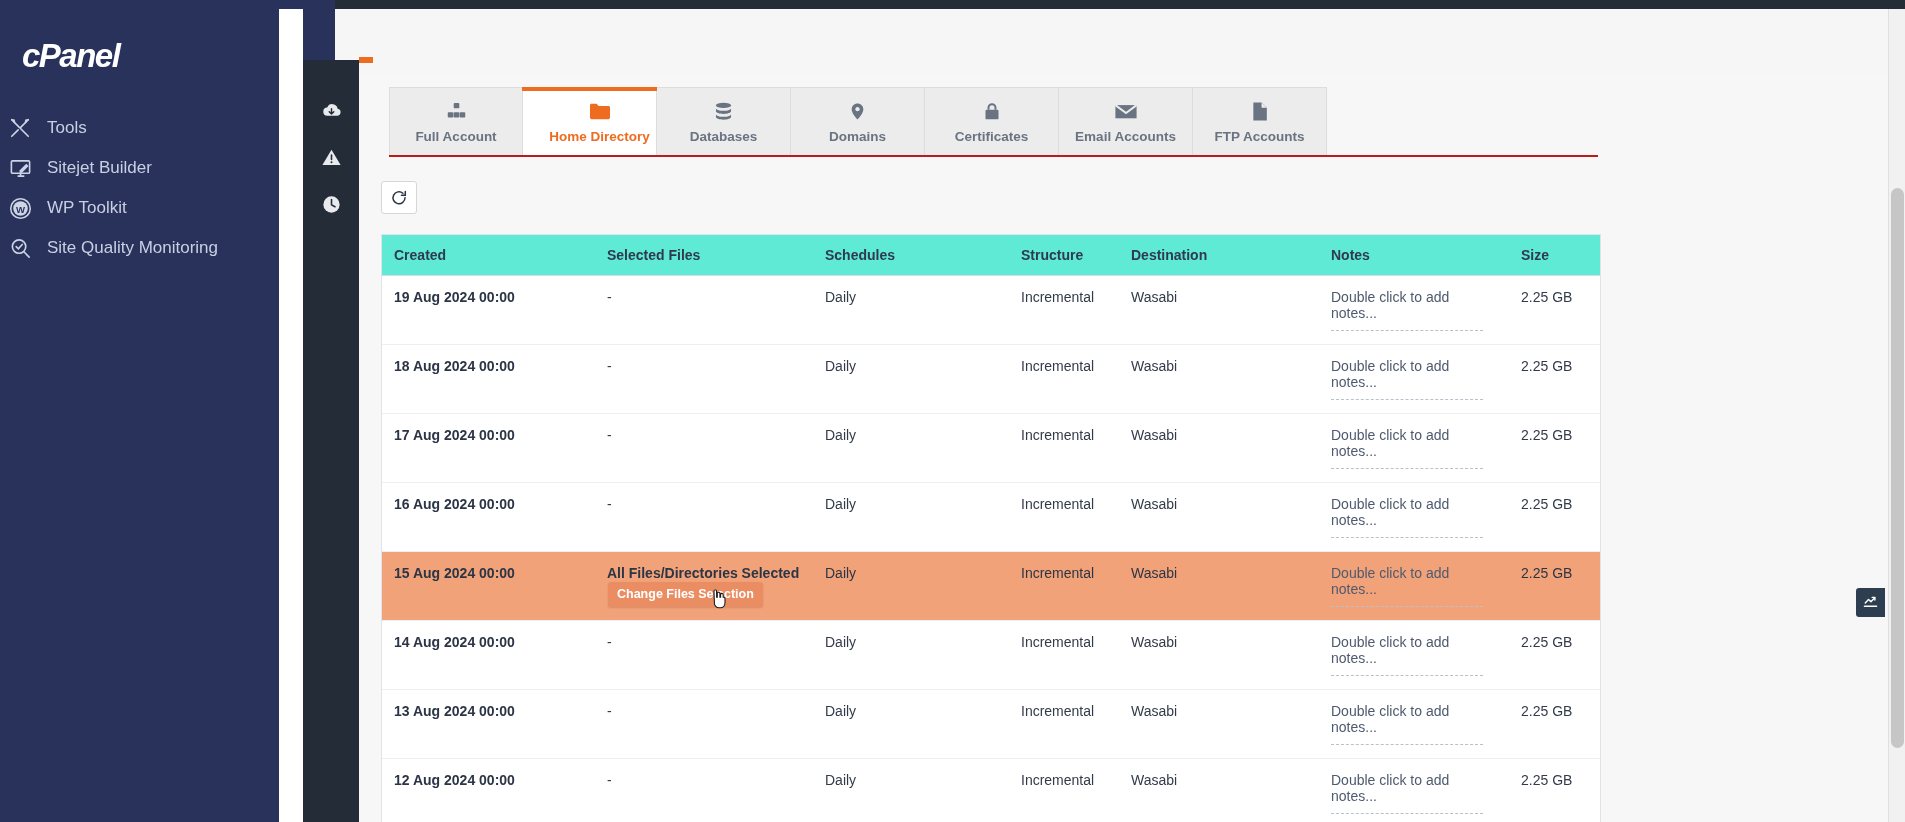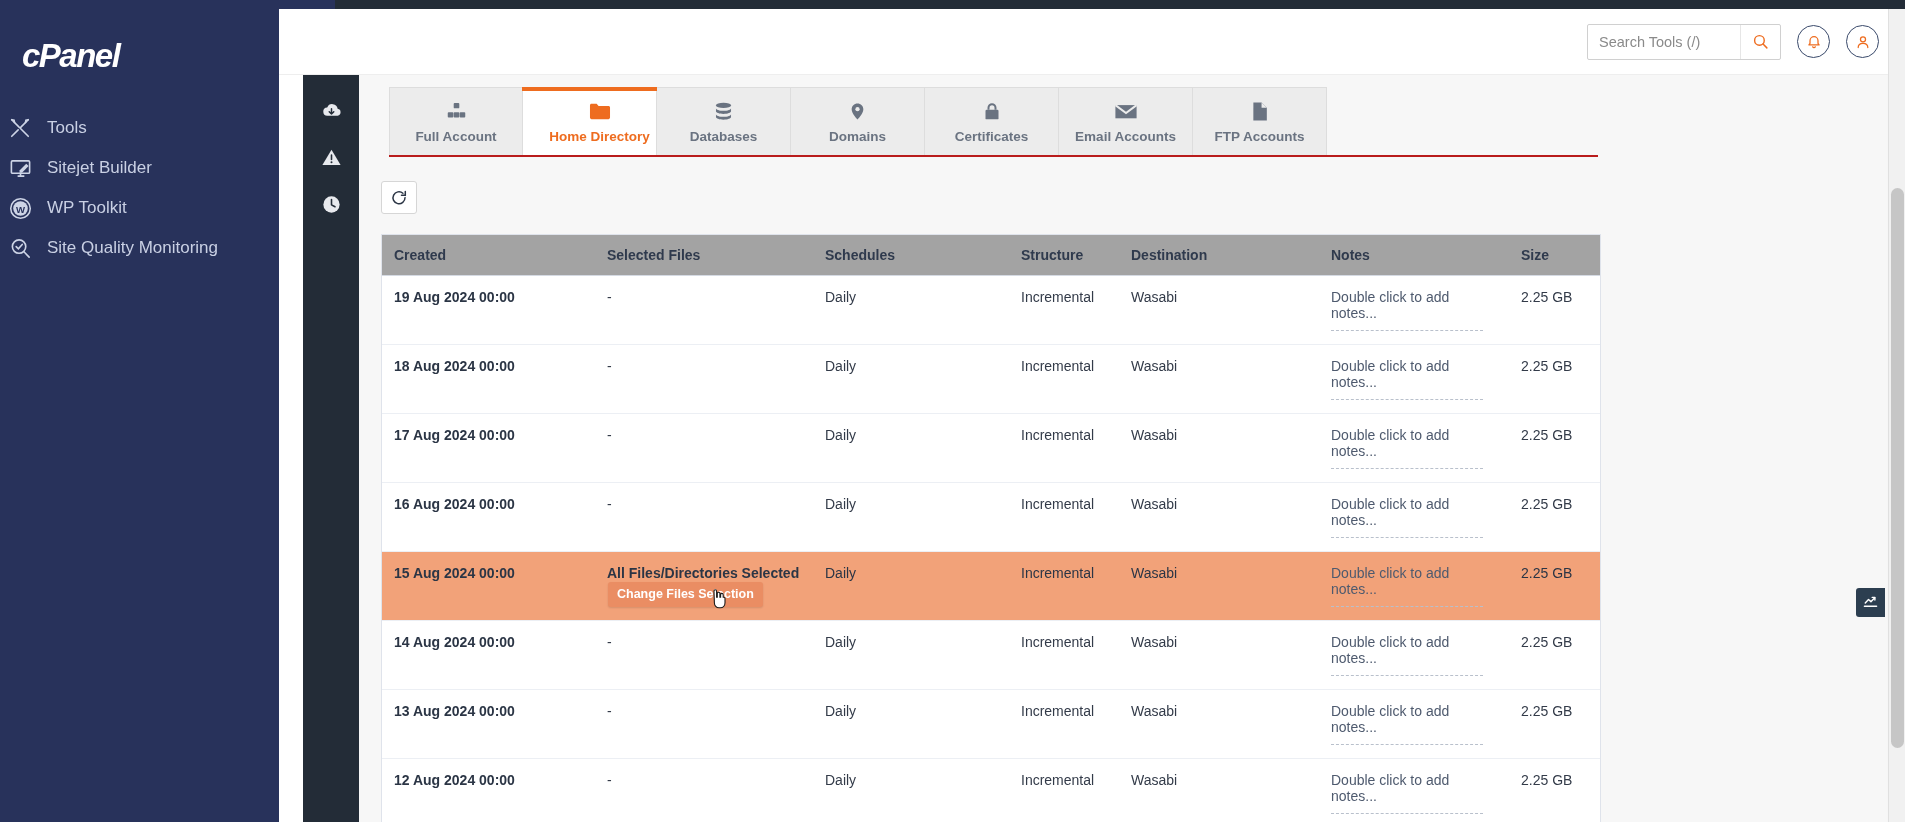--- a/index.html
+++ b/index.html
@@ -134,21 +134,21 @@
   }
 
   
   .table-wrap {
     margin-top: 20px; width: 1220px;
     background: #fff;
     border: 1px solid #dfe3eb;
   }
   table { border-collapse: collapse; width: 100%; table-layout: fixed; }
   thead th {
-    background: #a3a3a3;
+    background: #5eead4;
     color: #2f3a4d; font-size: 14px; font-weight: bold;
     text-align: left; padding: 12px 0 12px 12px;
     border-bottom: 1px solid #d5dae3;
   }
   tbody td {
     font-size: 14px; color: #333b49;
     padding: 13px 0 13px 12px;
     border-bottom: 1px solid #eceff4;
     vertical-align: top;
   }
@@ -280,43 +280,20 @@
     </div>
     <div class="tool-btn">
       <svg width="21" height="21" viewBox="0 0 24 24">
         <circle cx="12" cy="12" r="9.3" fill="#e8eaee"></circle>
         <path d="M12 6.4v6l4 2.2" stroke="#232c37" stroke-width="1.8" fill="none" stroke-linecap="round" stroke-linejoin="round"></path>
       </svg>
     </div>
   </div>
   <div class="tool-strip-top-accent"></div>
 
-  <header class="header">
-    <div class="search-wrap">
-      <input type="text" placeholder="Search Tools (/)" value="" style="">
-      <span class="search-btn">
-        <svg width="17" height="17" viewBox="0 0 24 24" fill="none" stroke="#ee6c1f" stroke-width="2" stroke-linecap="round">
-          <circle cx="10.5" cy="10.5" r="6.8"></circle>
-            <path d="M15.6 15.6L21 21"></path>
-        </svg>
-      </span>
-    </div>
-    <div class="circ-btn">
-      <svg width="16" height="16" viewBox="0 0 24 24" fill="none" stroke="#ee6c1f" stroke-width="1.9" stroke-linecap="round" stroke-linejoin="round">
-        <path d="M18 14V10a6 6 0 1 0-12 0v4l-1.6 2.4h15.2L18 14z"></path>
-        <path d="M10 19.2a2.2 2.2 0 0 0 4 0"></path>
-      </svg>
-    </div>
-    <div class="circ-btn">
-      <svg width="16" height="16" viewBox="0 0 24 24" fill="none" stroke="#ee6c1f" stroke-width="1.9" stroke-linecap="round">
-        <circle cx="12" cy="8" r="3.8"></circle>
-        <path d="M4.8 20.4c0-4 3.3-6.3 7.2-6.3s7.2 2.3 7.2 6.3"></path>
-      </svg>
-    </div>
-  </header>
 
   <main class="content">
     <div class="content-inner">
 
       <div class="tabs">
 
         <div class="tab">
           <span class="t-icon">
             <svg width="23" height="21" viewBox="0 0 24 24" fill="#6a7381">
               <rect x="8.8" y="2.4" width="6.4" height="6" rx="1"></rect>

